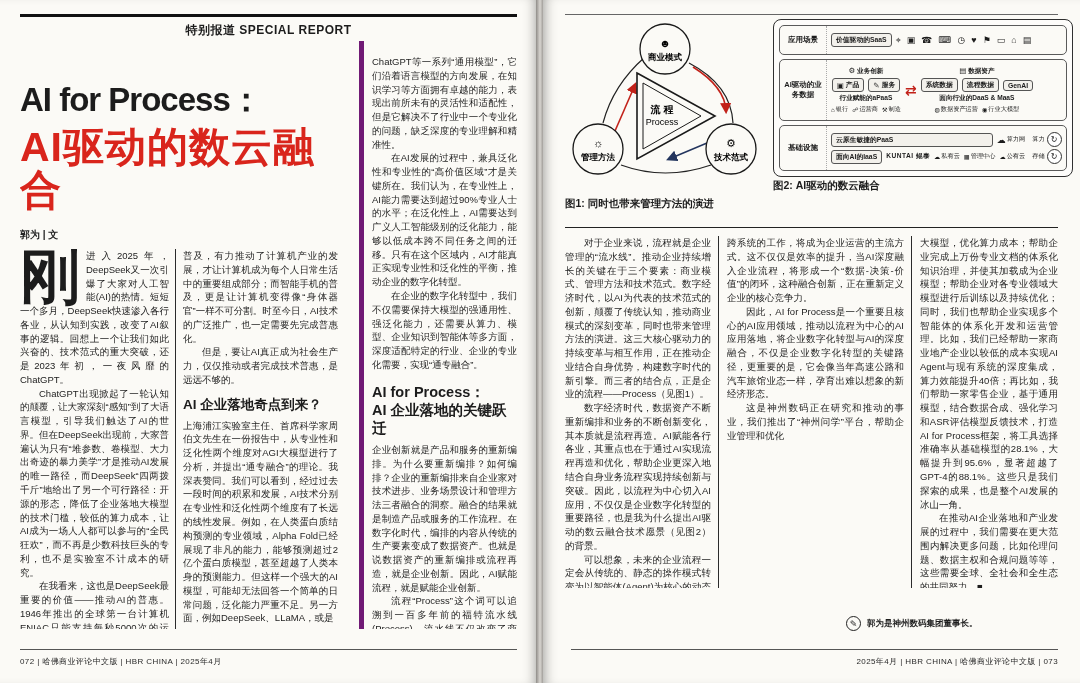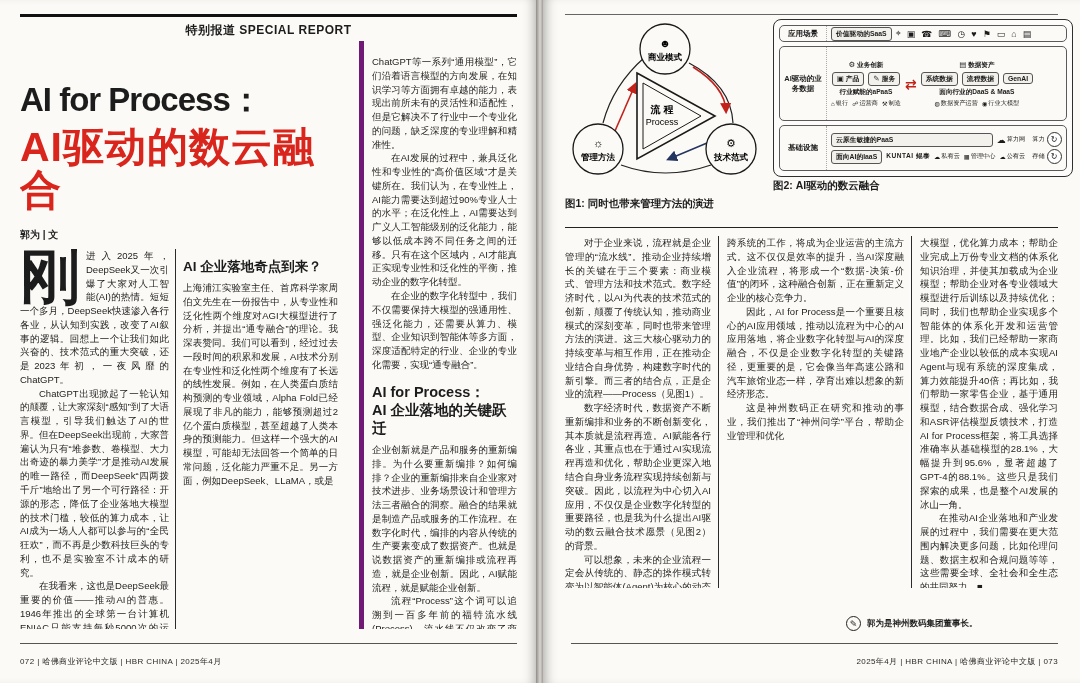--- a/index.html
+++ b/index.html
@@ -22,21 +22,21 @@
 .two-cols { display:flex; flex:1; overflow:hidden; }
 .c1 { width:156px; padding-right:6px; border-right:1px solid #2b2b2b; overflow:hidden; }
 .c2 { flex:1; padding-left:7px; overflow:hidden; }
 .col3 { flex:1; border-left:5px solid #701a75; margin-left:21px; padding-left:8px; overflow:hidden; padding-top:14px; }
 .para { font-size:9.5px; line-height:1.45; text-align:justify; text-indent:2em; color:#1e1e1e; }
 .para.flush { text-indent:0; }
 .lead { font-size:9.5px; line-height:1.45; text-align:justify; }
 .dropcap { float:left; font-size:60px; font-weight:bold; line-height:.88; margin:2px 6px 0 0; }
 .h-col2 { font-size:13.5px; font-weight:bold; margin:9px 0 5px; }
 .h-col3 { font-size:14.5px; font-weight:bold; line-height:1.25; margin:11px 0 6px; }
-.pfooter { position:absolute; bottom:16px; left:20px; right:20px; border-top:1px solid #555; padding-top:12px; font-size:8px; letter-spacing:.4px; color:#2a2a2a; }
+.pfooter { position:absolute; bottom:16px; left:20px; right:20px; border-top:1px solid #555; padding-top:6px; font-size:8px; letter-spacing:.4px; color:#2a2a2a; }
 .page.right .pfooter { left:28px; right:22px; text-align:right; }
 
 
 .toprule2 { border-top:1px solid #666; }
 .figs { display:flex; height:202px; margin-top:4px; }
 .fig1 { width:198px; position:relative; }
 .figcap { font-size:10.5px; font-weight:bold; margin-top:2px; }
 .fig2 { flex:1; margin-left:10px; display:flex; flex-direction:column; }
 .f2box { border:1.5px solid #2f2f2f; border-radius:8px; padding:5px; height:158px; display:flex; flex-direction:column; gap:4px; background:#fdfcfa; }
 .f2row { border:1px solid #5a5a5a; border-radius:5px; display:flex; align-items:stretch; background:#fbfaf6; }
@@ -81,20 +81,24 @@
         <div class="c1">
           <div class="lead">
             <span class="dropcap">刚</span><span>进入2025年，DeepSeek又一次引爆了大家对人工智能(AI)的热情。短短一个多月，DeepSeek快速渗入各行各业，从认知到实践，改变了AI叙事的逻辑。回想上一个让我们如此兴奋的、技术范式的重大突破，还是2023年初，一夜风靡的ChatGPT。</span>
           </div>
           <div>
               <p class="para">ChatGPT出现掀起了一轮认知的颠覆，让大家深刻“感知”到了大语言模型，引导我们触达了AI的世界。但在DeepSeek出现前，大家普遍认为只有“堆参数、卷模型、大力出奇迹的暴力美学”才是推动AI发展的唯一路径，而DeepSeek“四两拨千斤”地给出了另一个可行路径：开源的形态，降低了企业落地大模型的技术门槛，较低的算力成本，让AI成为一场人人都可以参与的“全民狂欢”，而不再是少数科技巨头的专利，也不是实验室不计成本的研究。</p>
               <p class="para">在我看来，这也是DeepSeek最重要的价值——推动AI的普惠。1946年推出的全球第一台计算机ENIAC只能支持每秒5000次的运算，直到40年后，PC的全面</p>
             </div>
         </div>
         <div class="c2">
+          <div>
+              <p class="para flush">普及，有力推动了计算机产业的发展，才让计算机成为每个人日常生活中的重要组成部分；而智能手机的普及，更是让计算机变得像“身体器官”一样不可分割。时至今日，AI技术的广泛推广，也一定需要先完成普惠化。</p>
+              <p class="para">但是，要让AI真正成为社会生产力，仅仅推动或者完成技术普惠，是远远不够的。</p>
+            </div>
           <div class="h-col2">AI 企业落地奇点到来？</div>
           <div>
               <p class="para flush">上海浦江实验室主任、首席科学家周伯文先生在一份报告中，从专业性和泛化性两个维度对AGI大模型进行了分析，并提出“通专融合”的理论。我深表赞同。我们可以看到，经过过去一段时间的积累和发展，AI技术分别在专业性和泛化性两个维度有了长远的线性发展。例如，在人类蛋白质结构预测的专业领域，Alpha Fold已经展现了非凡的能力，能够预测超过2亿个蛋白质模型，甚至超越了人类本身的预测能力。但这样一个强大的AI模型，可能却无法回答一个简单的日常问题，泛化能力严重不足。另一方面，例如DeepSeek、LLaMA，或是</p>
             </div>
         </div>
       </div>
     </div>
     <div class="col3">
       <div>
           <p class="para flush">ChatGPT等一系列“通用模型”，它们沿着语言模型的方向发展，在知识学习等方面拥有卓越的能力，表现出前所未有的灵活性和适配性，但是它解决不了行业中一个专业化的问题，缺乏深度的专业理解和精准性。</p>
@@ -158,21 +162,21 @@
         <circle cx="166" cy="130" r="25" fill="#fbfaf6" stroke="#1a1a1a" stroke-width="1.3"></circle>
         <text x="166" y="128" font-size="11" text-anchor="middle">⚙</text>
         <text x="166" y="141" font-size="8.5" font-weight="bold" text-anchor="middle">技术范式</text>
       </svg>
       <div class="figcap">图1: 同时也带来管理方法的演进</div>
     </div>
 
     <div class="fig2">
       <div class="f2box">
 
-        <div class="f2row" style="height:17px;">
+        <div class="f2row" style="height:30px;">
           <div class="f2label">应用场景</div>
           <div class="f2content">
             <div class="mrow">
               <span class="mbox">价值驱动的SaaS</span>
               <span class="devicons">
                   <span>⌖</span>
                   <span>▣</span>
                   <span>☎</span>
                   <span>⌨</span>
                   <span>◷</span>

